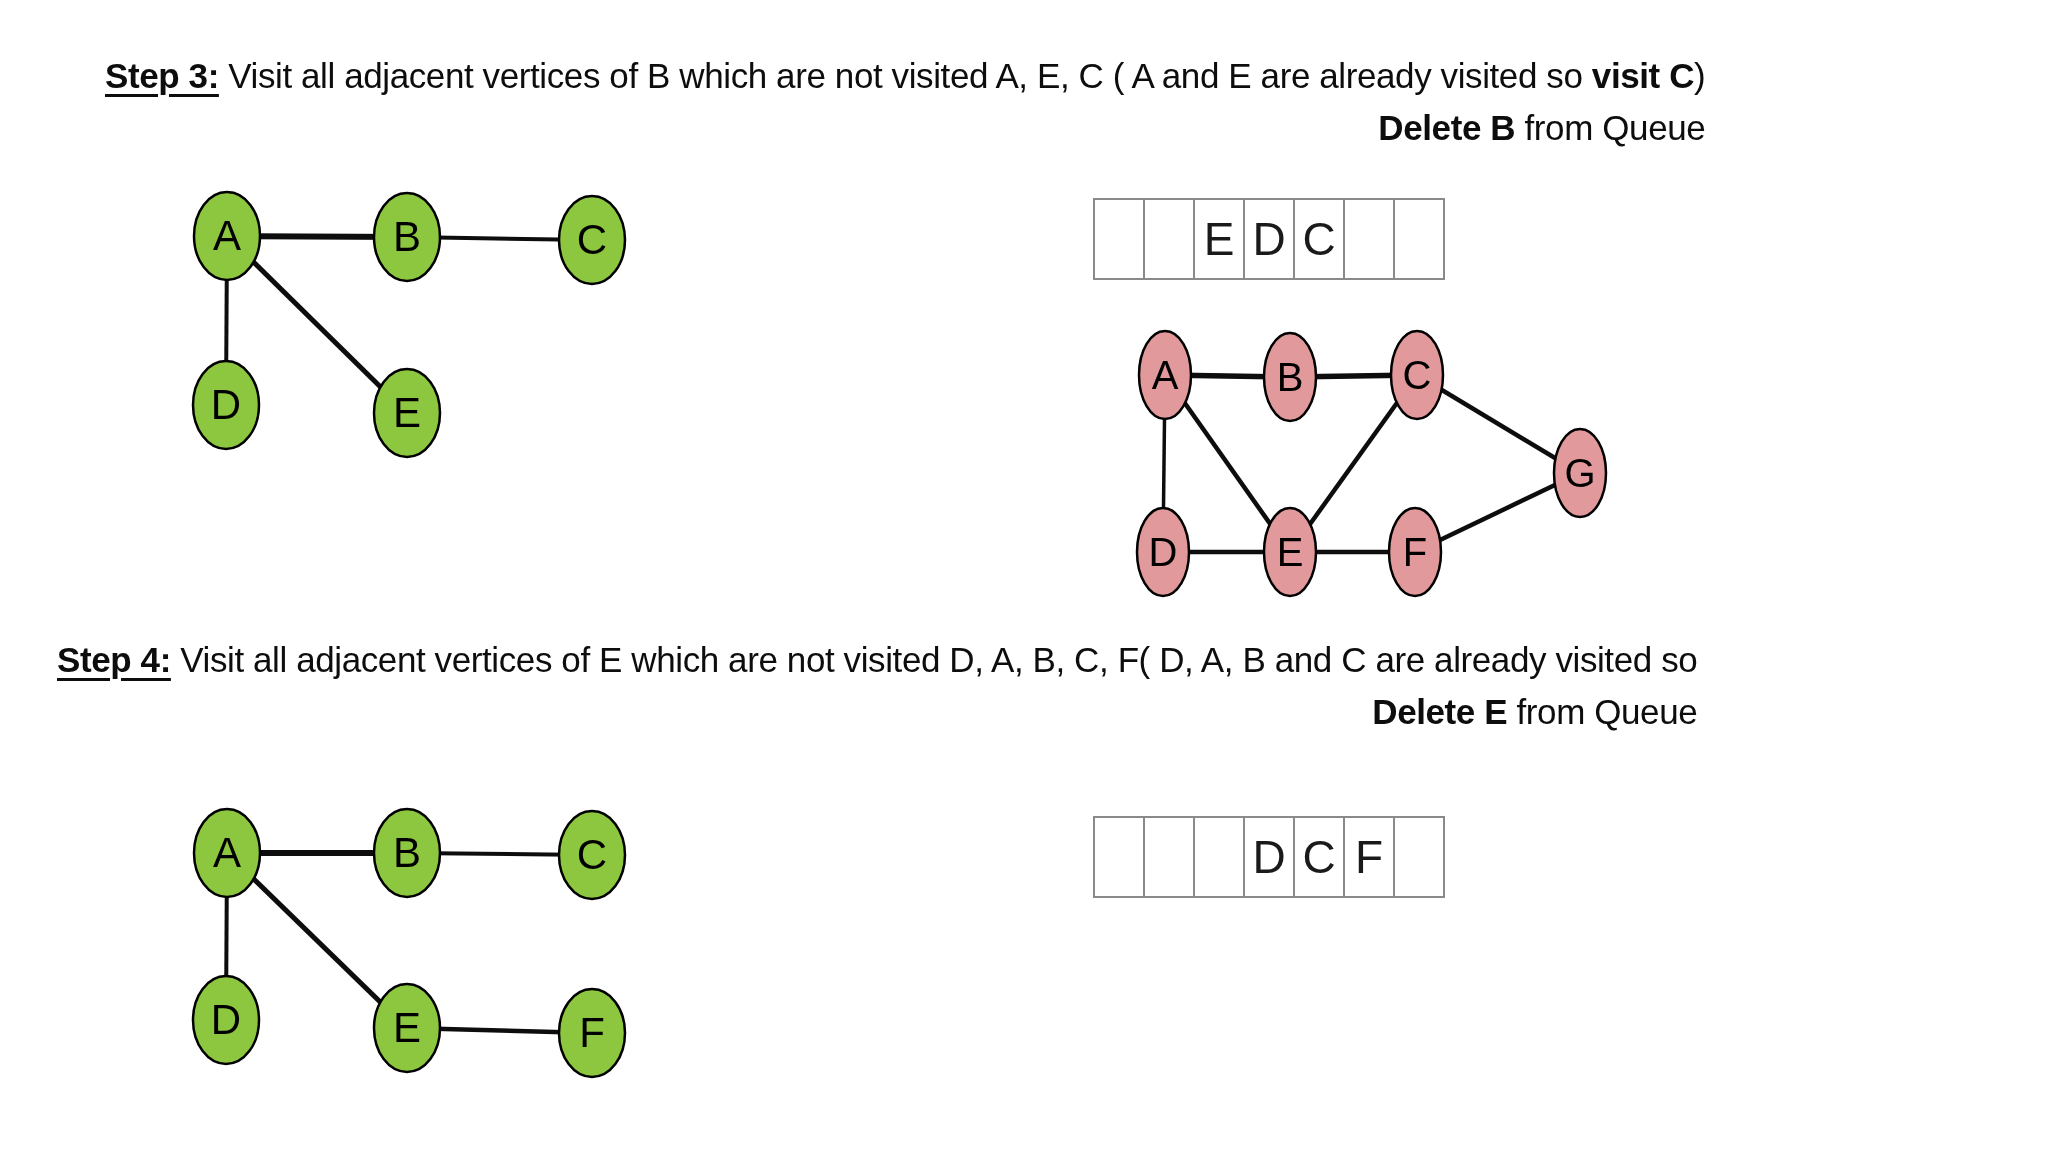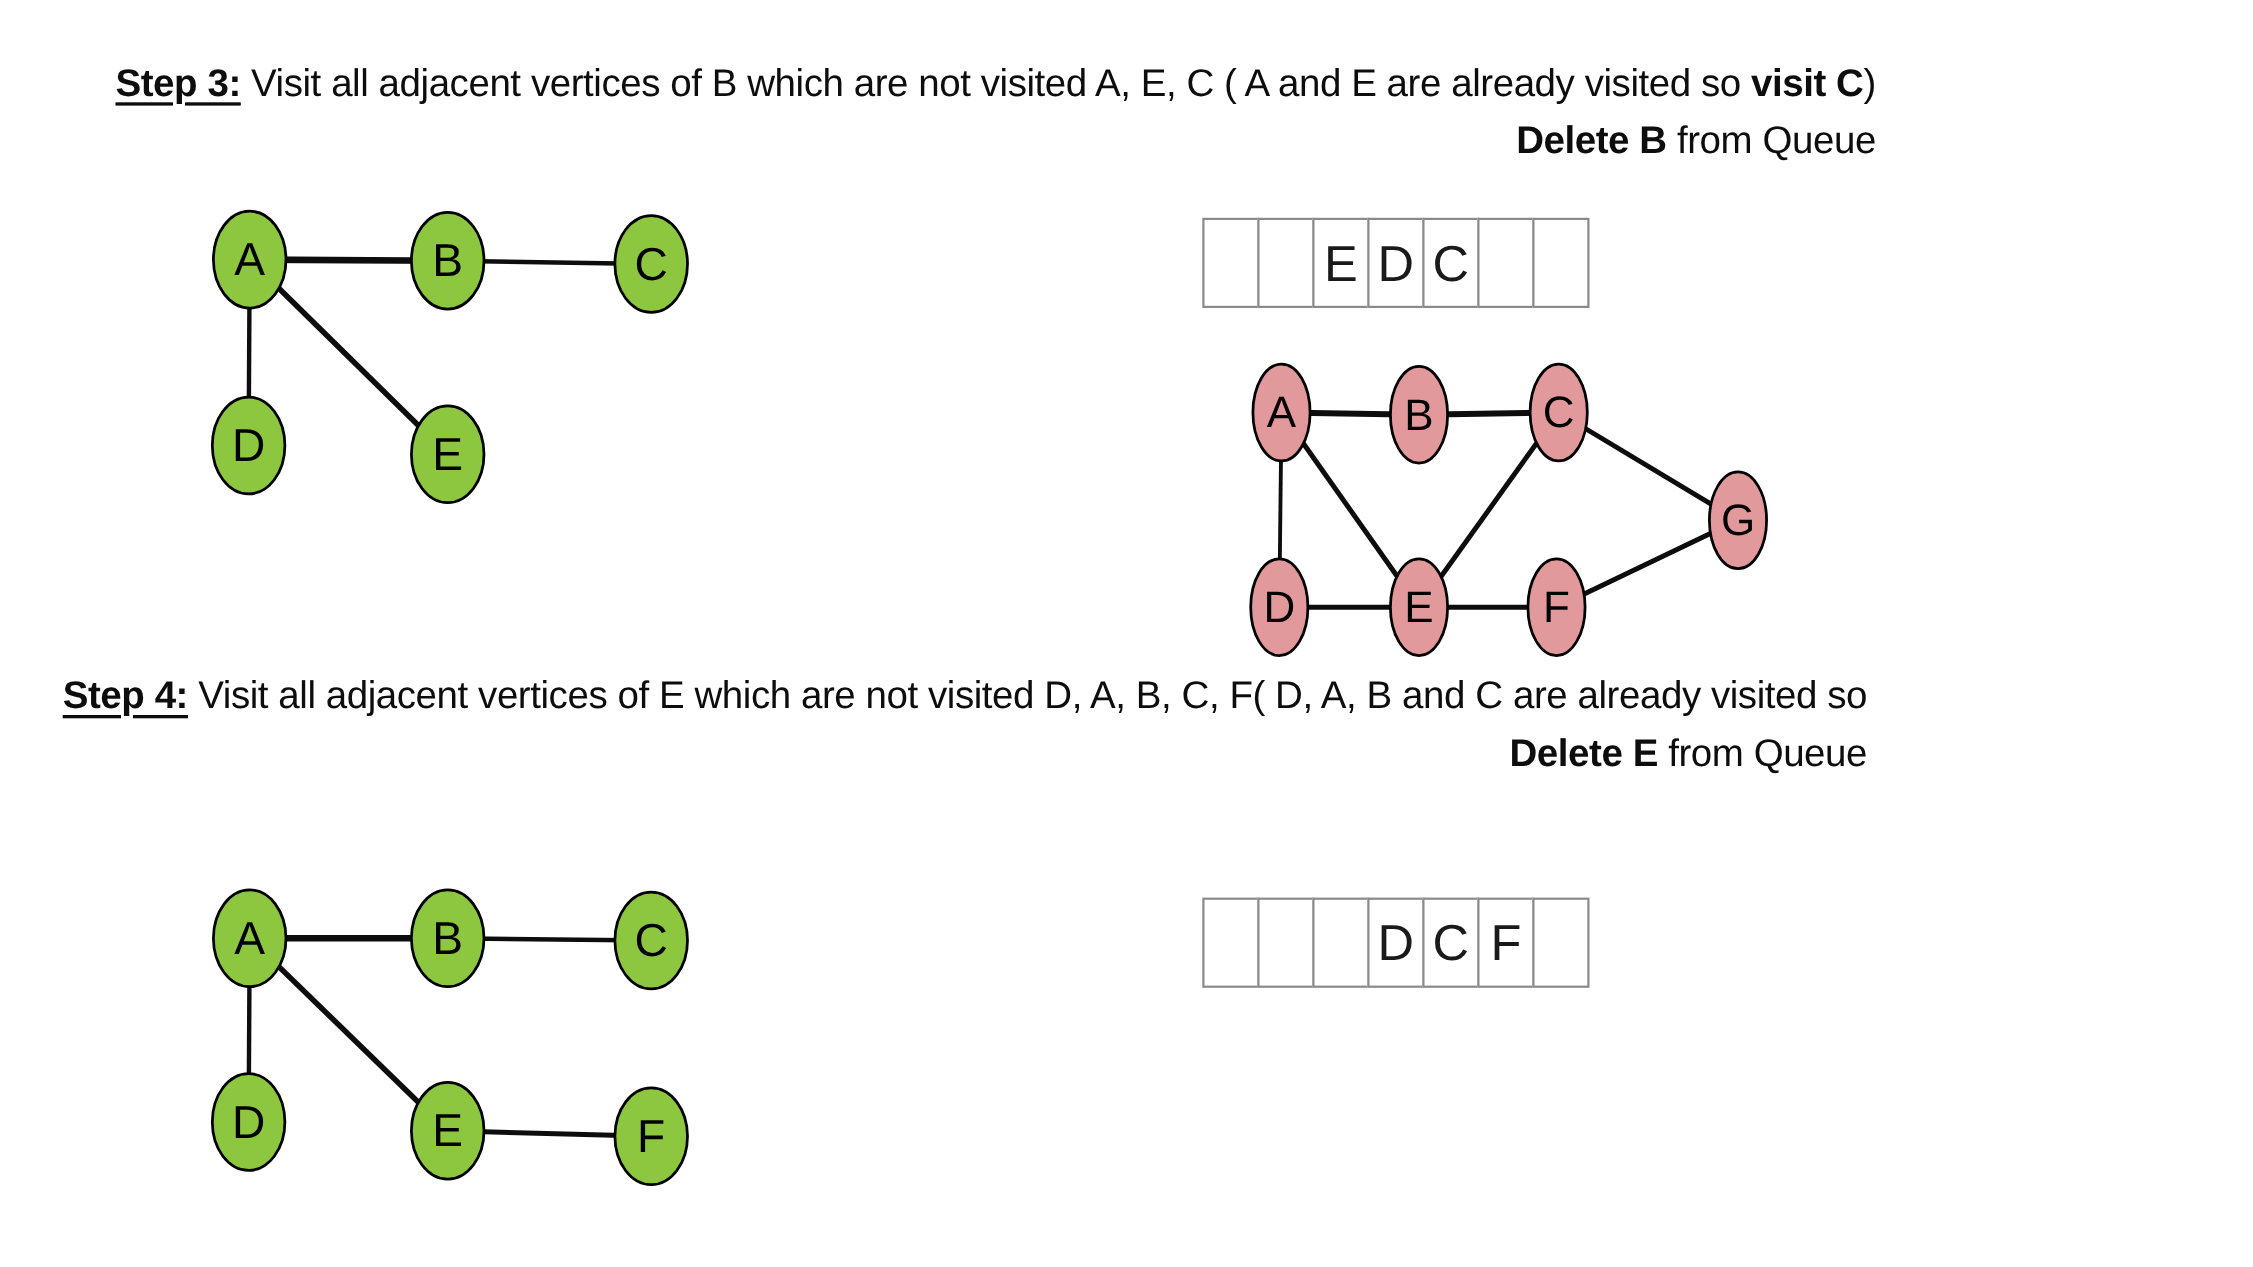--- a/index.html
+++ b/index.html
@@ -129,21 +129,21 @@
   <div class="queue" style="left:1093px;top:198px;" id="queue1">
       <div class="qcell"></div>
       <div class="qcell"></div>
       <div class="qcell">E</div>
       <div class="qcell">D</div>
       <div class="qcell">C</div>
       <div class="qcell"></div>
       <div class="qcell"></div>
     </div>
 
-  <div class="textblock" style="left:57px;top:607px;">
+  <div class="textblock" style="left:57px;top:634px;">
     <div class="line"><span class="steplabel">Step 4:</span><span> Visit all adjacent vertices of E which are not visited D, A, B, C, F( D, A, B and C  are already visited so</span></div>
     <div class="line indent"><span class="b">Delete E</span><span> from Queue</span></div>
   </div>
 
   <div class="queue" style="left:1093px;top:816px;" id="queue2">
       <div class="qcell"></div>
       <div class="qcell"></div>
       <div class="qcell"></div>
       <div class="qcell">D</div>
       <div class="qcell">C</div>

